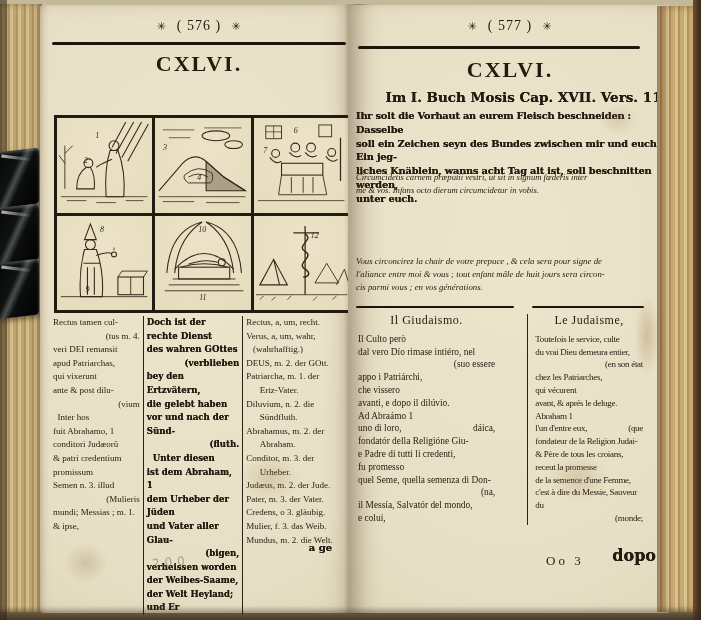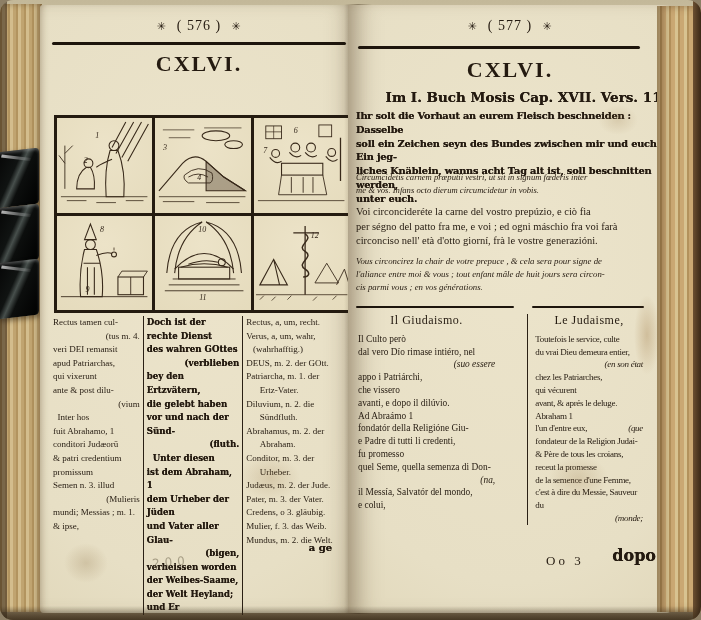--- a/index.html
+++ b/index.html
@@ -1,18 +1,18 @@
 <!DOCTYPE html>
 <html><head>
 <meta charset="utf-8">
 <style>
   html,body{margin:0;padding:0;background:#8d7f66;}
   .scene{position:relative;width:701px;height:620px;overflow:hidden;
          background:linear-gradient(180deg,#c3b899 0%,#cdc2a4 6%,#cdc2a4 94%,#6f5d43 100%);
-         font-family:"Liberation Serif",serif;color:#241a10;border-radius:13px;}
+         font-family:"Liberation Serif",serif;color:#241a10;}
   
   .fore-edge-left{position:absolute;left:0;top:4px;width:42px;height:608px;
      background:repeating-linear-gradient(90deg,#b2945f 0 2px,#d3bd8d 2px 5px,#c0a470 5px 8px);
      box-shadow:inset -4px 0 6px rgba(60,40,20,.4);}
   .board-left{position:absolute;left:0;top:0;width:7px;height:620px;background:#35261690;}
   .fore-edge-right{position:absolute;right:0;top:6px;width:44px;height:606px;
      background:repeating-linear-gradient(90deg,#d8c391 0 3px,#b3925c 3px 5px,#caa873 5px 9px);
      box-shadow:inset 6px 0 8px rgba(70,45,20,.45);}
   .board-right{position:absolute;right:0;top:0;width:8px;height:620px;
      background:linear-gradient(90deg,#6b4f31,#3a2817);}
@@ -84,21 +84,21 @@
   .v-italian{top:200px;font-size:10.5px;line-height:14.5px;}
   .v-french{top:250px;font-size:8.8px;line-height:13px;font-style:italic;}
   .rp-rule2a{top:301px;left:8px;width:158px;height:2px;}
   .rp-rule2b{top:301px;left:184px;width:112px;height:2px;}
   .rp-cols{position:absolute;left:6px;top:309px;width:292px;display:flex;line-height:12.8px;}
   .col-it{width:56%;padding:0 4px;font-size:9.4px;}
   .col-fr{width:44%;padding:0 3px 0 7px;border-left:1.5px solid #2a2014;font-size:9px;letter-spacing:-.3px;margin-left:28px;}
   .col-title{text-align:center;font-size:12px;margin-bottom:6px;letter-spacing:.5px;}
   .sig-mark{position:absolute;left:198px;top:548px;font-size:13px;letter-spacing:3px;}
   .catchword-right{position:absolute;right:16px;top:541px;font-size:16px;}
-  .it{font-style:italic;}
+  .it{}
 </style>
 </head>
 <body>
 
 <div class="scene">
 
   <div class="fore-edge-left"></div>
   <div class="board-left"></div>
   <div class="clip clip1"></div>
   <div class="clip clip2"></div>
@@ -273,25 +273,20 @@
     <div class="verse v-german frak">
         <div class="line">Ihr solt die Vorhaut an eurem Fleisch beschneiden : Dasselbe</div>
         <div class="line">soll ein Zeichen seyn des Bundes zwischen mir und euch. Ein jeg-</div>
         <div class="line">liches Knäblein, wanns acht Tag alt ist, soll beschnitten werden,</div>
         <div class="line">unter euch.</div>
       </div>
     <div class="verse v-latin">
         <div class="line">Circumcidetis carnem præputii vestri, ut sit in signum fœderis inter</div>
         <div class="line">me &amp; vos. Infans octo dierum circumcidetur in vobis.</div>
       </div>
-    <div class="verse v-italian">
-        <div class="line">Voi circoncideréte la carne del vostro prepúzio, e ciò fia</div>
-        <div class="line">per ségno del patto fra me, e voi ; ed ogni máschio fra voi farà</div>
-        <div class="line">circonciso nell' età d'otto giorní, frà le vostre generazióni.</div>
-      </div>
     <div class="verse v-french">
         <div class="line">Vous circoncirez la chair de votre prepuce , &amp; cela sera pour signe de</div>
         <div class="line">l'aliance entre moi &amp; vous ; tout enfant mâle de huit jours sera circon-</div>
         <div class="line">cis parmi vous ; en vos générations.</div>
       </div>
 
     <div class="thick-rule rp-rule2a"></div>
     <div class="thick-rule rp-rule2b"></div>
 
     <div class="rp-cols">
@@ -300,20 +295,21 @@
         <div>
             <div class="line">Il Culto però</div>
             <div class="line"></div>
             <div class="line">dal vero Dío rimase intiéro, nel</div>
             <div class="line"><span></span><span class="it">(suo essere</span></div>
             <div class="line">appo i Patriárchi,</div>
             <div class="line">che vissero</div>
             <div class="line">avanti, e dopo il dilúvio.</div>
             <div class="line"></div>
             <div class="line">Ad Abraámo 1</div>
+            <div class="line"><span>uno di loro,</span><span class="it">dáica,</span></div>
             <div class="line">fondatór della Religióne Giu-</div>
             <div class="line">e Padre di tutti li credenti,</div>
             <div class="line"></div>
             <div class="line">fu promesso</div>
             <div class="line">quel Seme, quella semenza di Don-</div>
             <div class="line"><span></span><span class="it">(na,</span></div>
             <div class="line">il Messía, Salvatór del mondo,</div>
             <div class="line">e colui,</div>
           </div>
       </div>

